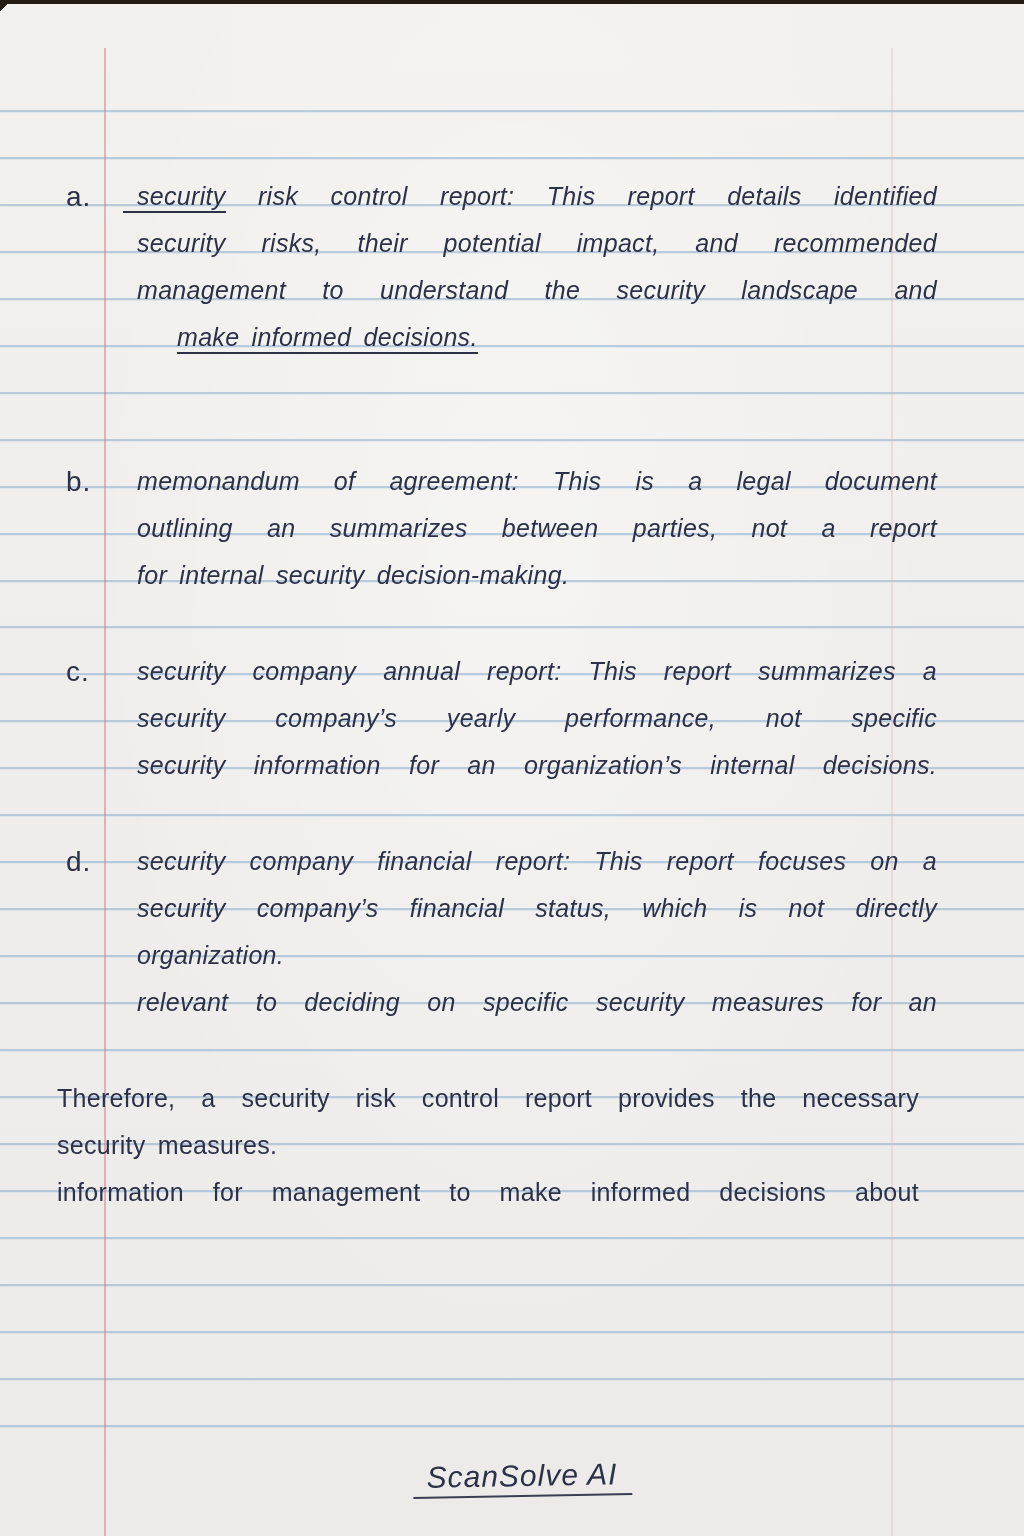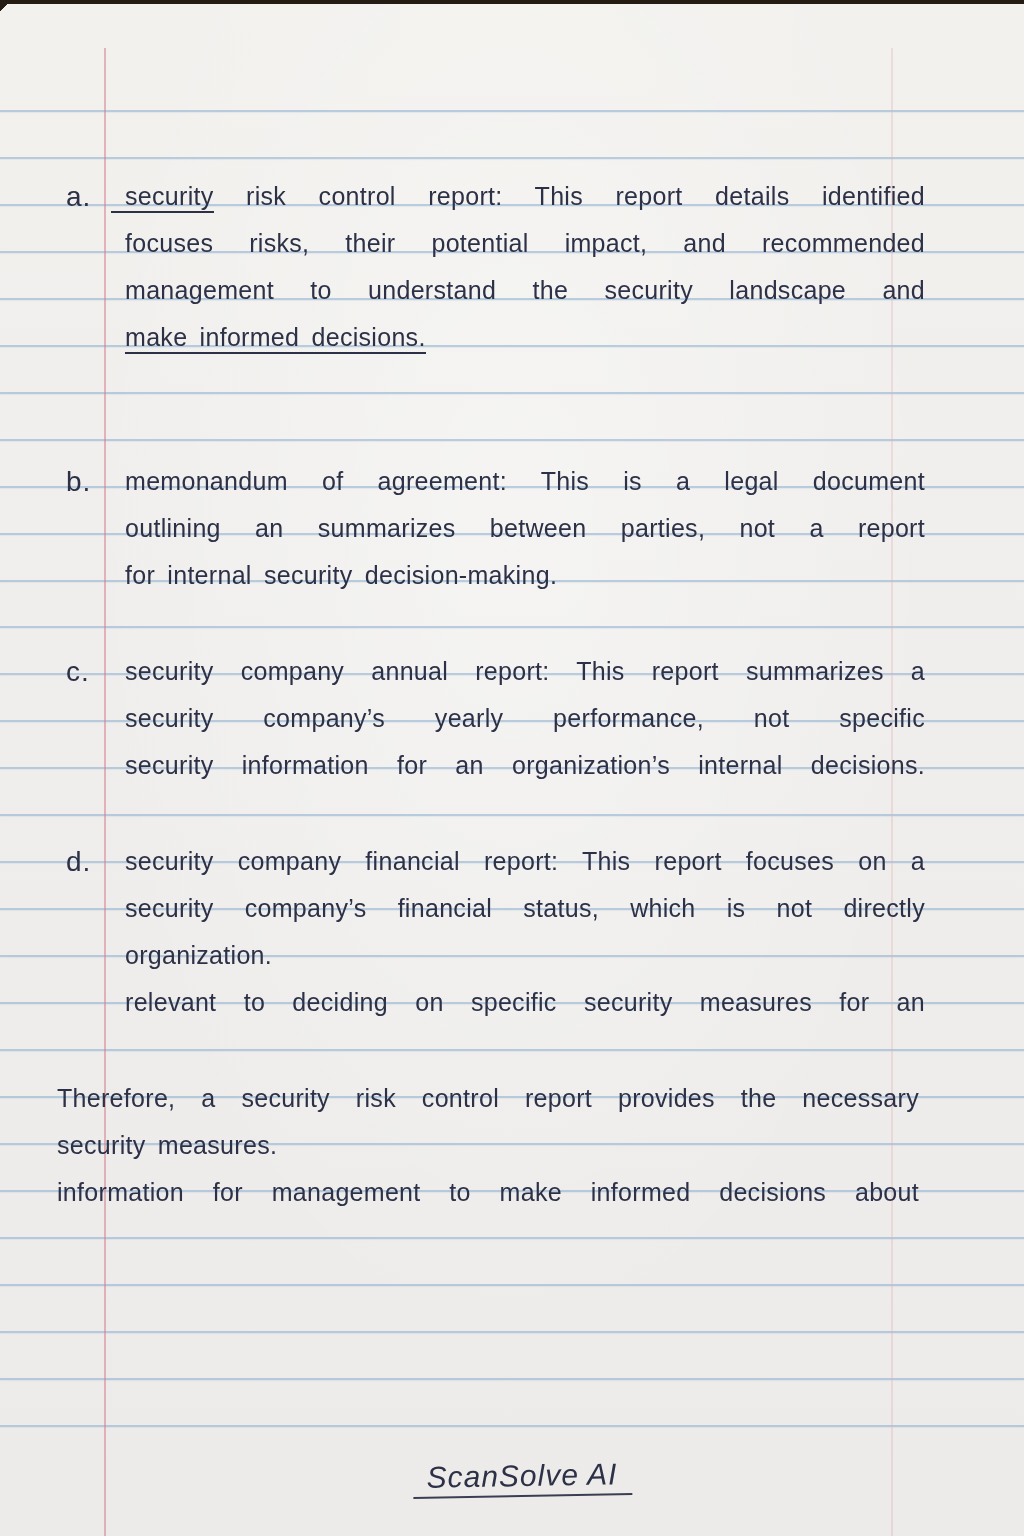--- a/index.html
+++ b/index.html
@@ -16,24 +16,24 @@
   .top-corner{position:absolute;left:0;top:0;width:14px;height:13px;
     background:linear-gradient(135deg,#241c12 0%,#241c12 42%,rgba(36,28,18,0) 43%);}
   
   .rule{position:absolute;left:0;width:1024px;height:2px;background:rgba(137,172,205,0.55);
     box-shadow:0 1px 1px rgba(137,172,205,0.15);}
   .margin-left{position:absolute;left:104px;top:48px;bottom:0;width:2px;background:rgba(213,128,141,0.55);}
   .margin-right{position:absolute;left:891px;top:48px;bottom:0;width:2px;background:rgba(226,176,181,0.33);}
   
   .item{position:absolute;left:66px;width:880px;}
   .letter{position:absolute;left:0;top:0;height:47px;line-height:47px;font-size:28px;letter-spacing:1px;}
-  .lines{position:absolute;left:59px;top:0;width:800px;}
+  .lines{position:absolute;left:71px;top:0;width:800px;font-style:italic;}
   .row{height:47px;line-height:47px;font-size:25px;letter-spacing:0.3px;word-spacing:5px;white-space:nowrap;}
   .row.justify{white-space:normal;text-align:justify;text-align-last:justify;}
-  .u{border-bottom:2px solid #2d3147;padding-bottom:1px;}
+  .u{border-bottom:2px solid #2d3147;padding-bottom:1px;margin-left:40px;}
   .u.lead{margin-left:-14px;padding-left:14px;}
   #conclusion{position:absolute;left:57px;top:1075px;width:862px;}
   #conclusion .row{font-size:25px;}
   #brand{position:absolute;left:392px;top:1452px;width:260px;height:47px;line-height:47px;
     text-align:center;font-size:30px;font-style:italic;letter-spacing:1px;transform:rotate(-1deg);}
   #brand .sig{border-bottom:2px solid #3a3e52;padding:0 14px 3px 14px;}
 </style>
 </head>
 <body>
 
@@ -72,21 +72,21 @@
       <div class="rule" style="top: 1425px;"></div>
     </div>
   <div class="margin-left"></div>
   <div class="margin-right"></div>
 
   <div id="items">
       <div class="item" style="top: 173px;">
         <div class="letter">a.</div>
         <div class="lines">
           <div class="row justify"><span class="u lead">security</span><span class=""> risk control report: This report details identified</span></div>
-          <div class="row justify"><span class="">focuses risks, their potential impact, and recommended</span></div>
+          <div class="row justify"><span class="">security risks, their potential impact, and recommended</span></div>
           <div class="row justify"><span class="">management to understand the security landscape and</span></div>
           <div class="row"><span class="u">make informed decisions.</span></div>
         </div>
       </div>
       <div class="item" style="top: 458px;">
         <div class="letter">b.</div>
         <div class="lines">
           <div class="row justify"><span class="">memonandum of agreement: This is a legal document</span></div>
           <div class="row justify"><span class="">outlining an summarizes between parties, not a report</span></div>
           <div class="row"><span class="">for internal security decision-making.</span></div>

